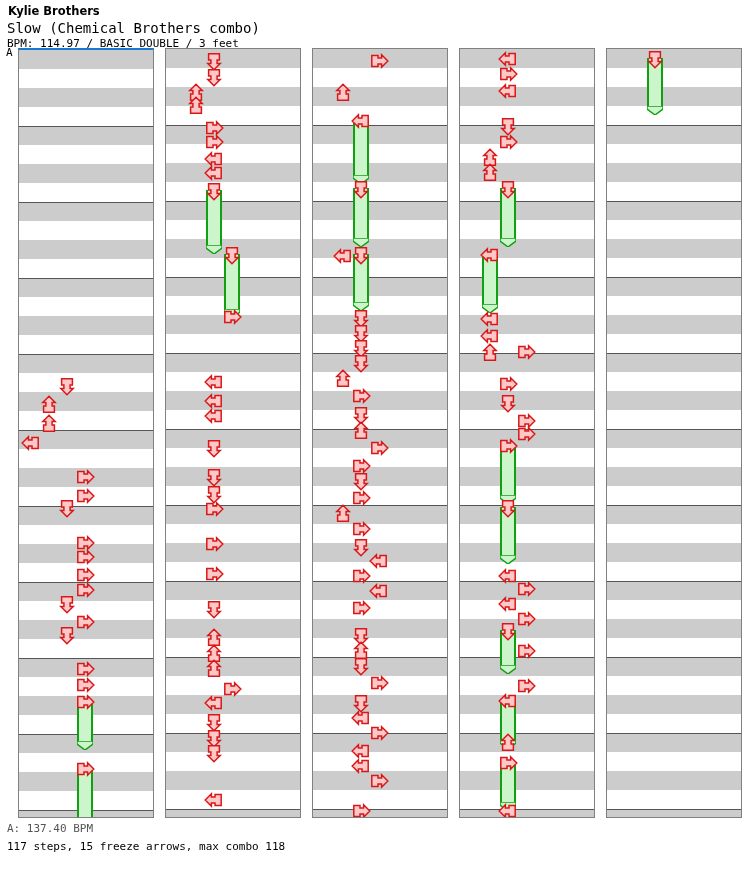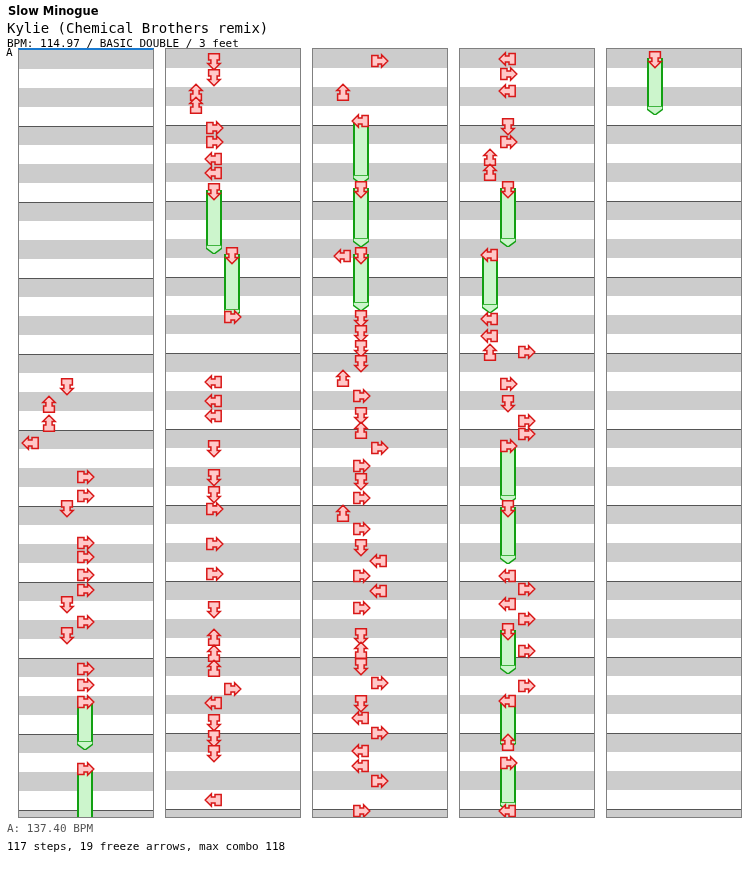--- a/index.html
+++ b/index.html
@@ -64,22 +64,22 @@
   .fcap{
     position:absolute;left:2px;width:16px;height:9px;
     overflow:hidden;
   }
   .fcap svg{display:block;}
   .fhead{position:absolute;left:0;top:0;width:20px;height:20px;}
 </style>
 </head>
 <body>
 
-<div id="artist">Slow Minogue</div>
-<div id="songtitle">Kylie (Chemical Brothers remix)</div>
+<div id="artist">Kylie Brothers</div>
+<div id="songtitle">Slow (Chemical Brothers combo)</div>
 <div id="subtitle">BPM: 114.97 / BASIC DOUBLE / 3 feet</div>
 <div id="diffletter">A</div>
 
 <div id="chart-area">
     <div class="col sel" style="left: 18px; width: 136px; height: 770px;">
       <div class="stripes">
         <div class="stripe" style="top:0px"></div>
         <div class="stripe" style="top:38px"></div>
         <div class="stripe" style="top:76px"></div>
         <div class="stripe" style="top:114px"></div>
@@ -1148,13 +1148,13 @@
               <g transform="rotate(270 10 10)">
                 <path d="M1.2 10 L7.4 3.8 L7.4 6.9 L11.0 6.9 L11.0 4.6 L17.2 4.6 L17.2 15.4 L11.0 15.4 L11.0 13.1 L7.4 13.1 L7.4 16.2 Z" fill="#ffc8c8" stroke="#d81818" stroke-width="1.5" stroke-linejoin="miter"></path>
               </g>
             </svg></div>
         </div>
       </div>
     </div>
   </div>
 
 <div id="bpmline">A: 137.40 BPM</div>
-<div id="statsline">117 steps, 19 freeze arrows, max combo 118</div>
+<div id="statsline">117 steps, 15 freeze arrows, max combo 118</div>
 
 </body></html>

